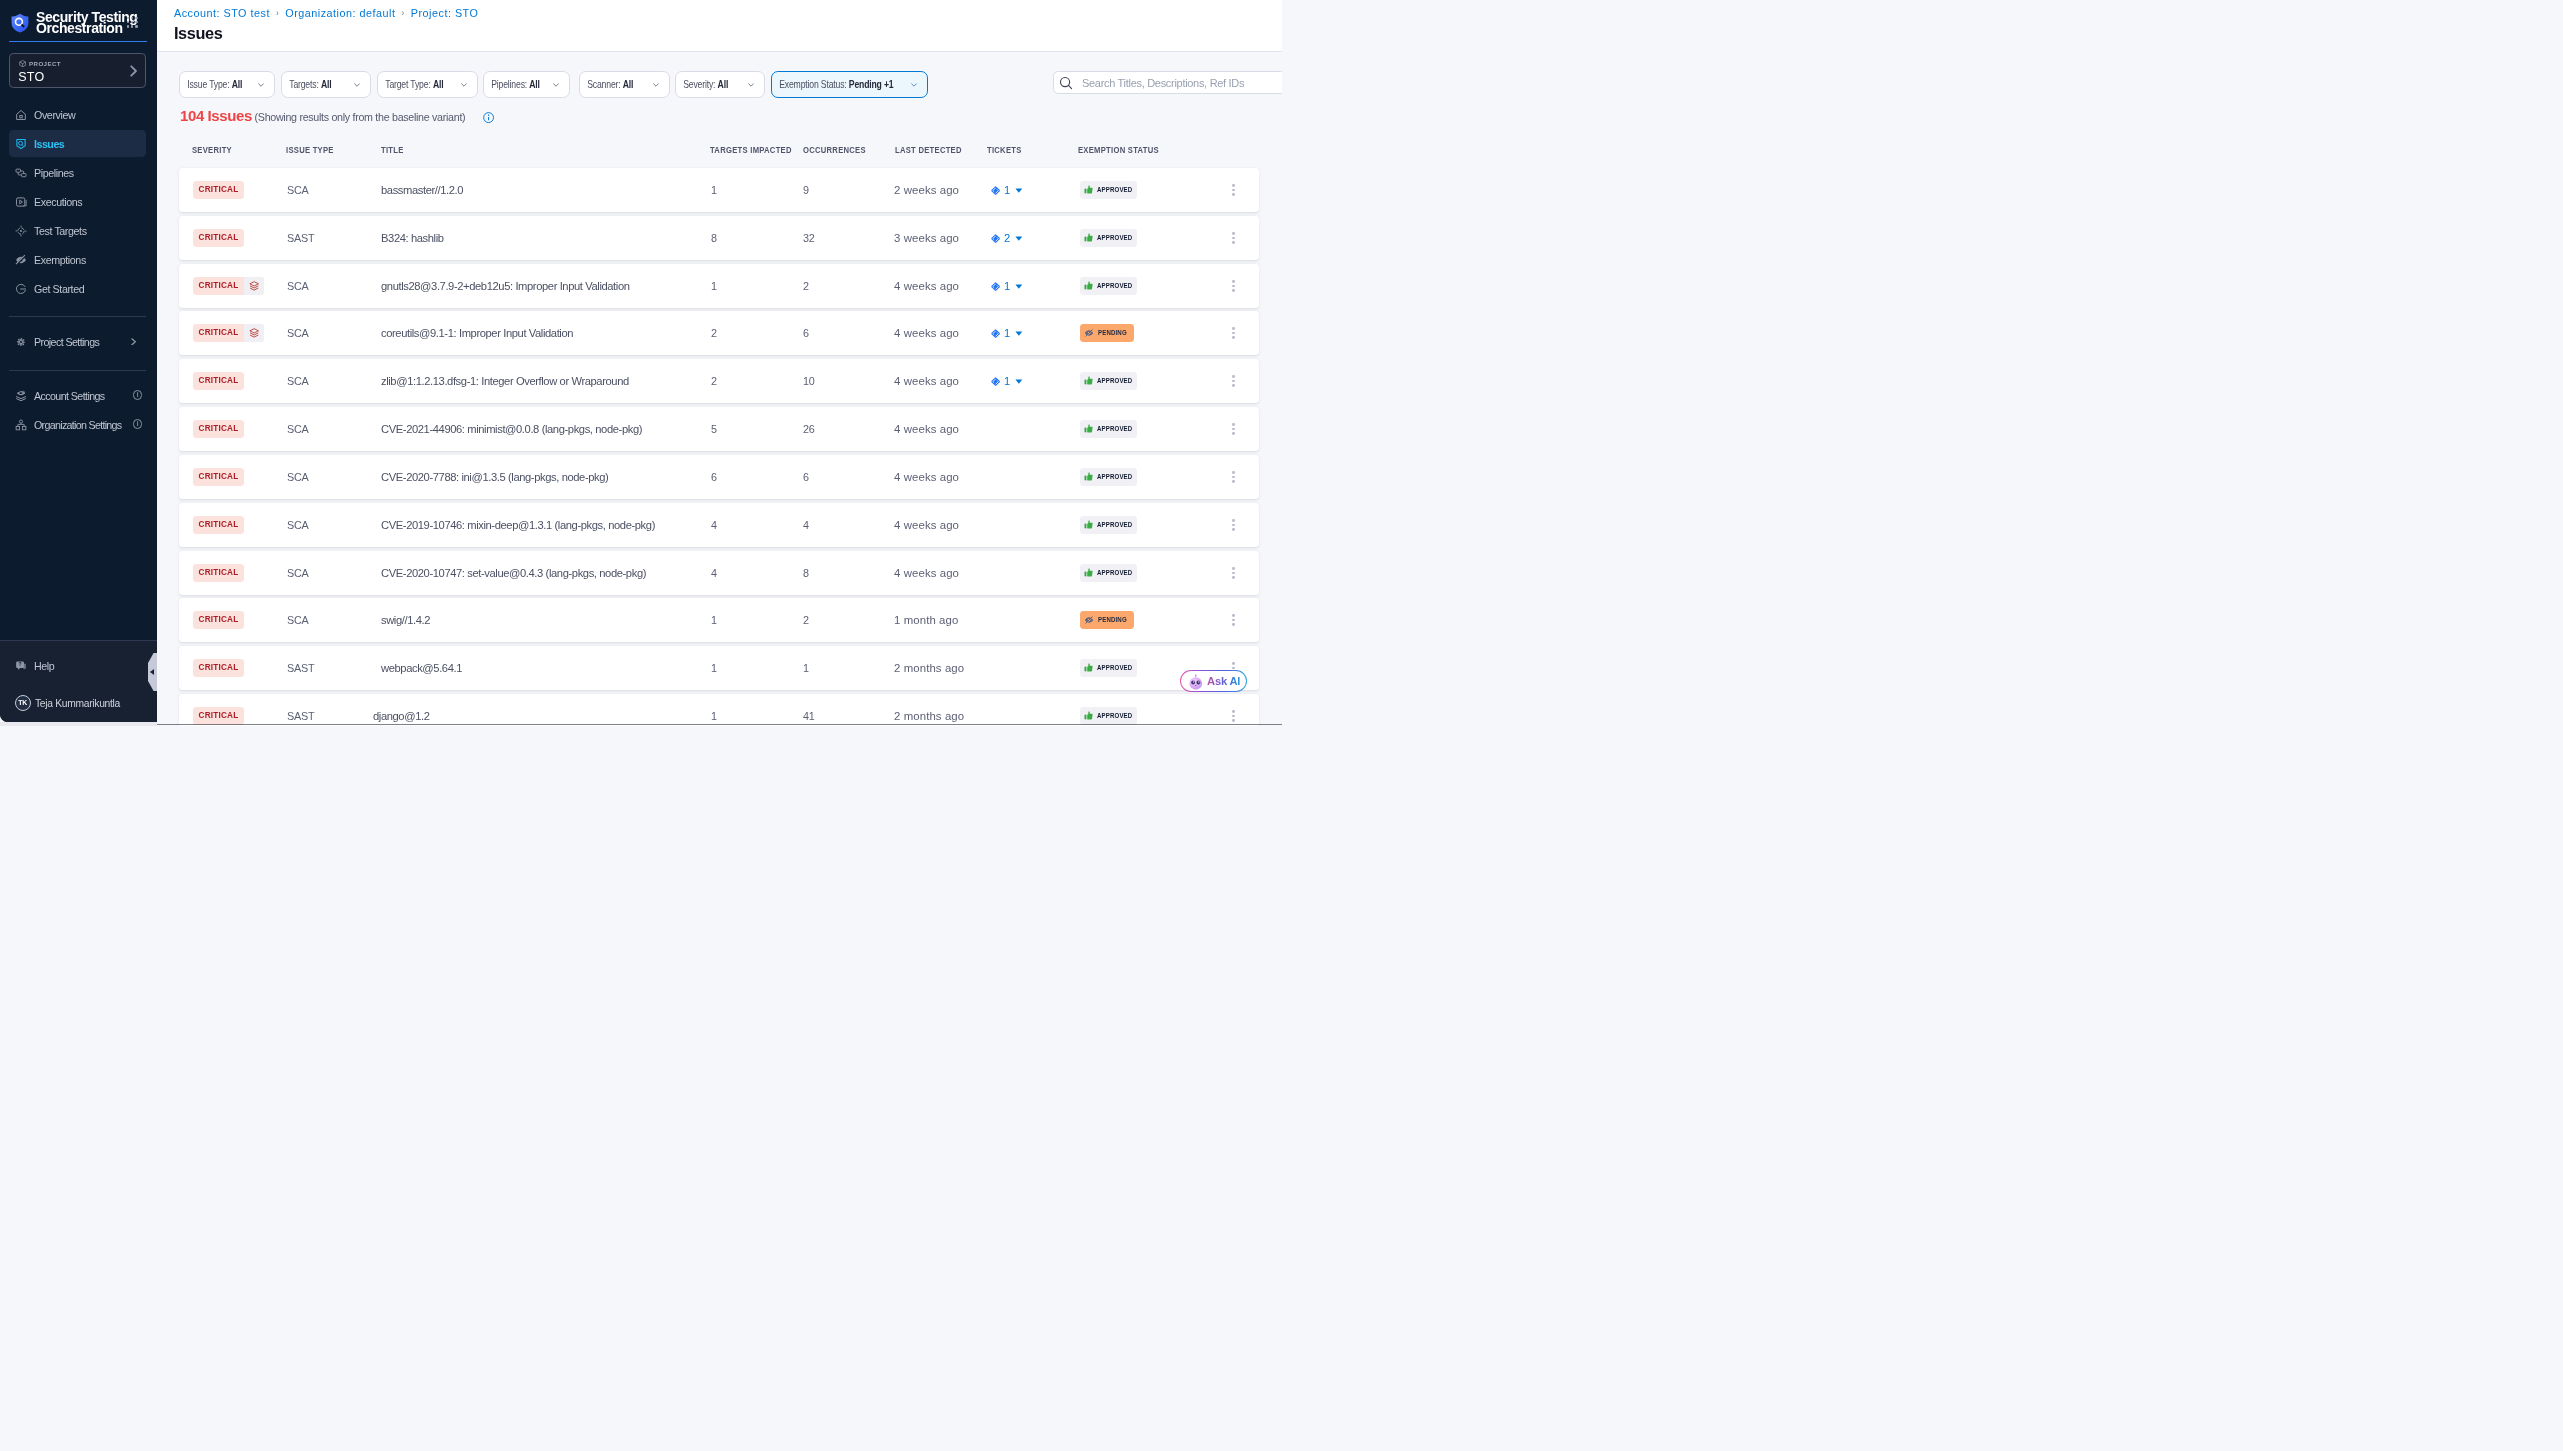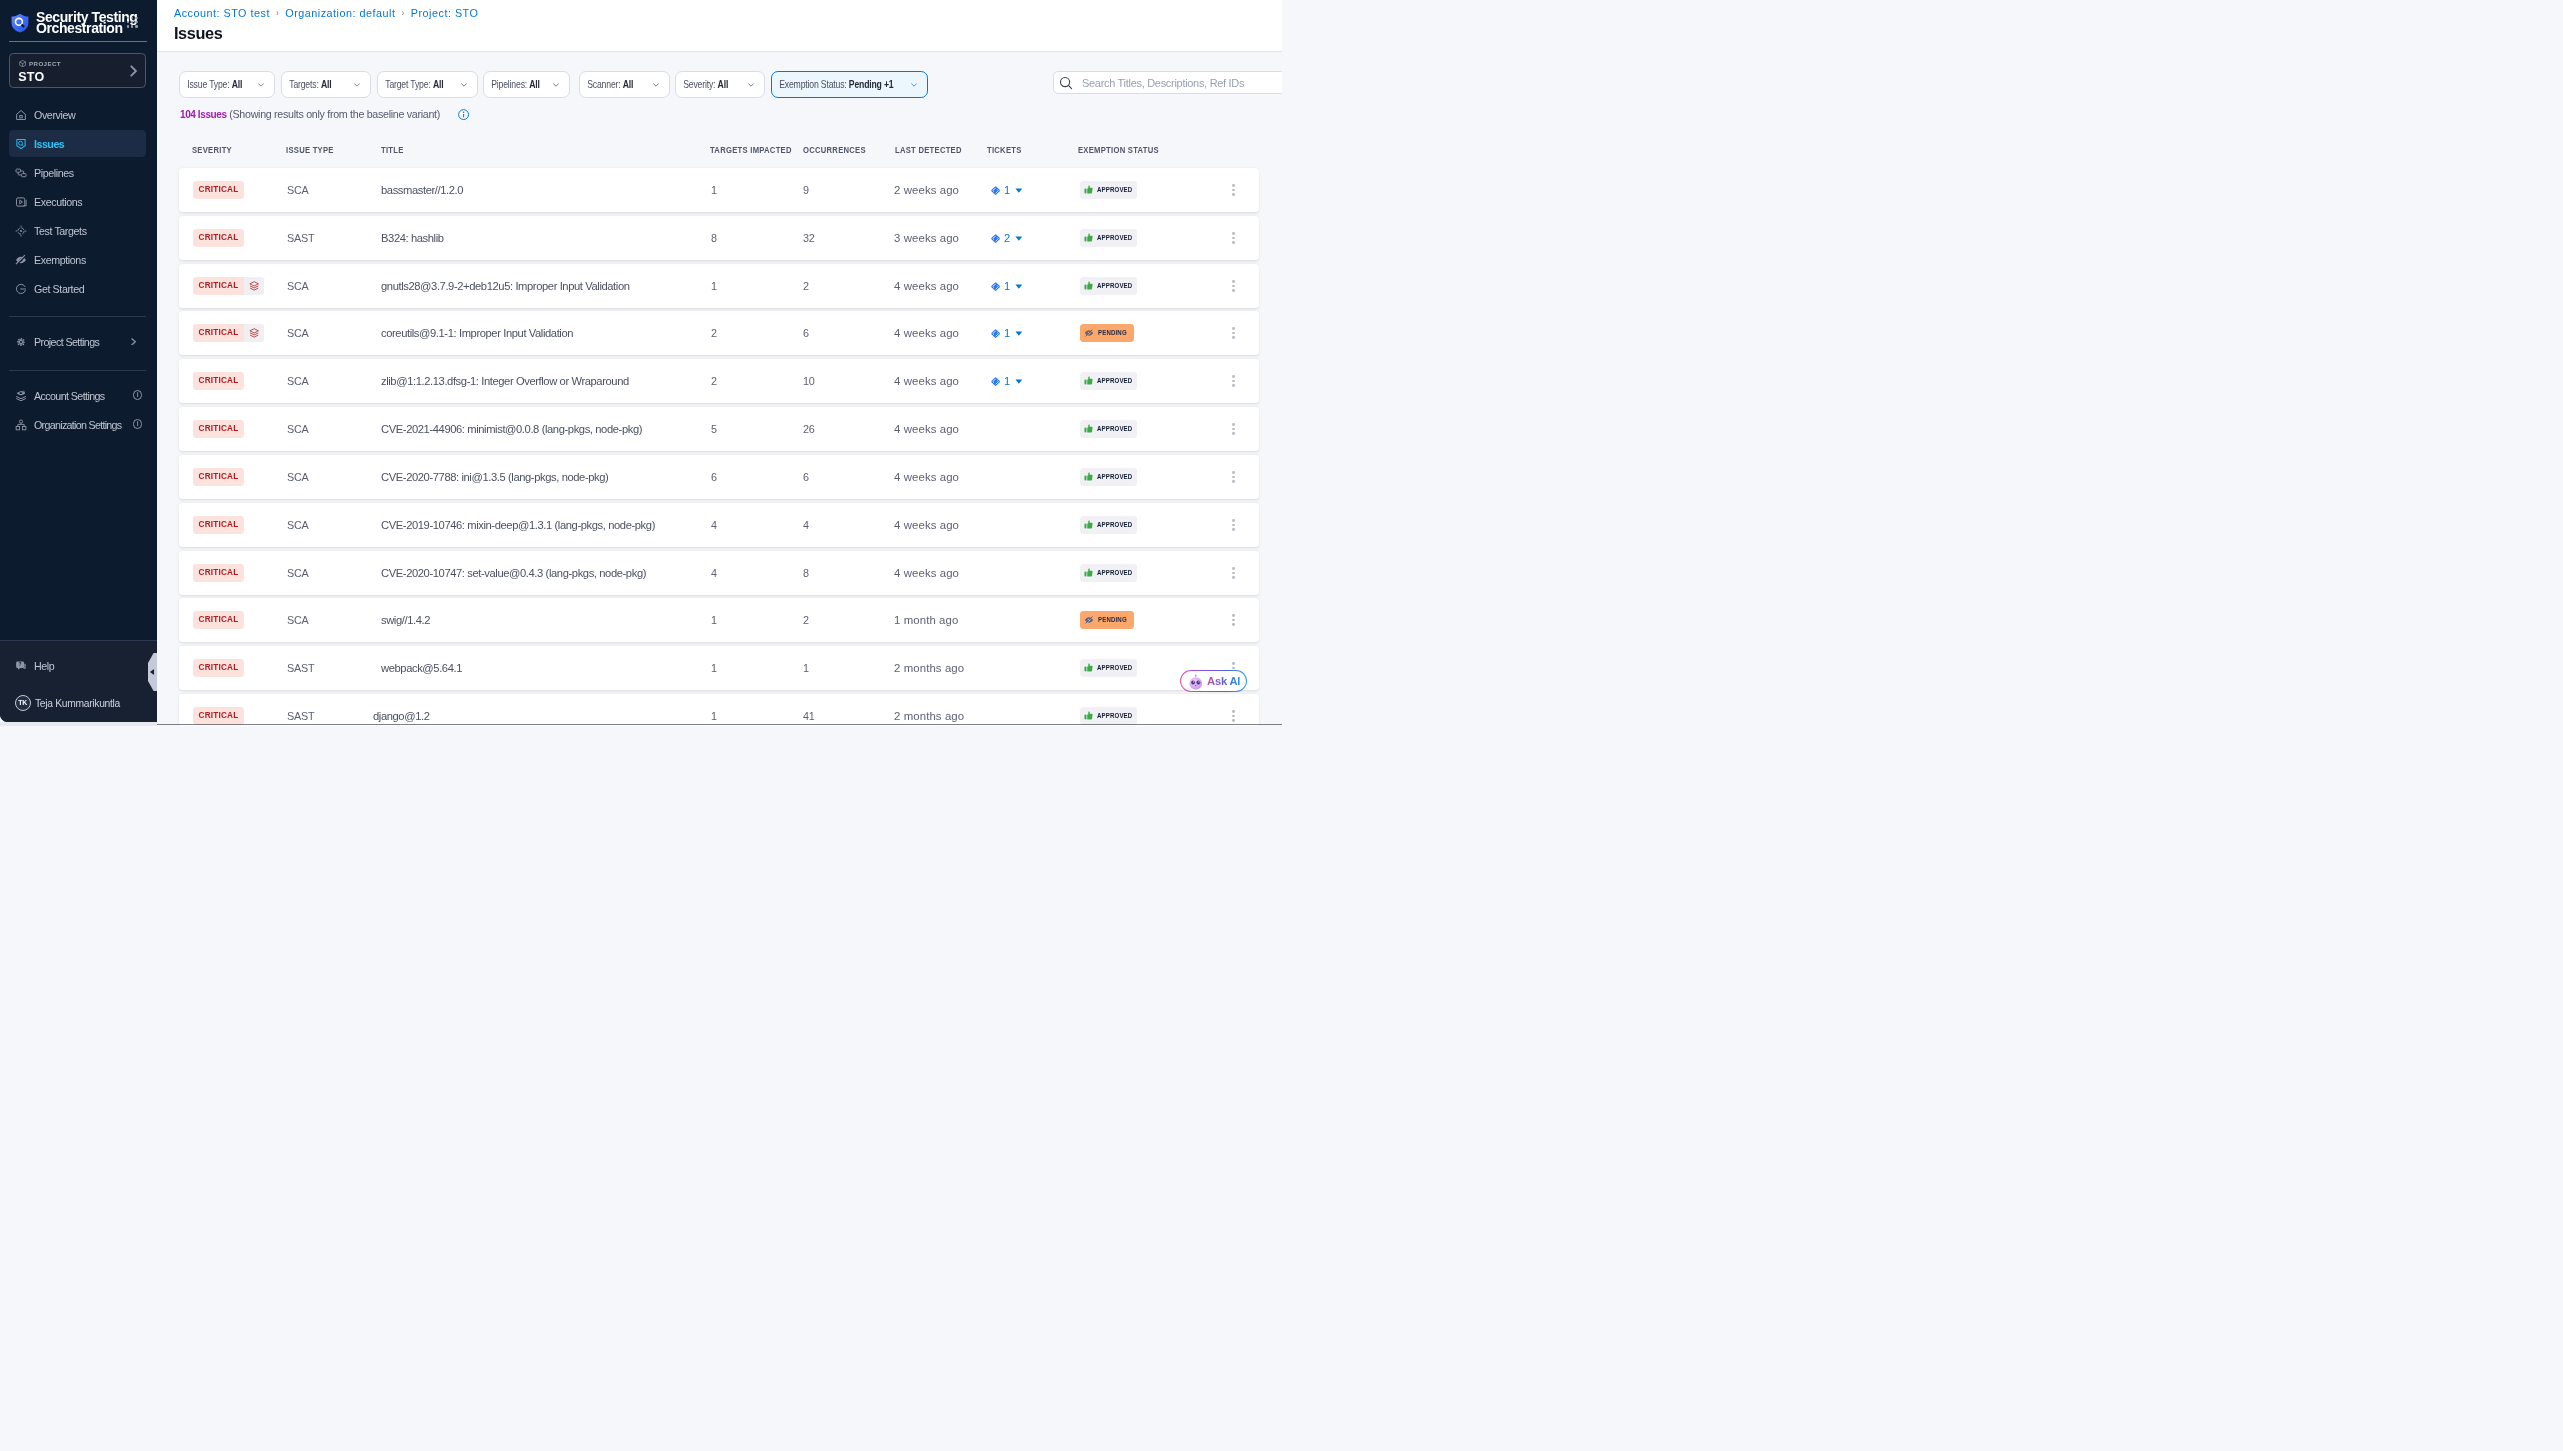--- a/index.html
+++ b/index.html
@@ -9,21 +9,21 @@
 
 #sidebar { position:absolute; left:0; top:0; width:157px; height:722px; background:#0d1b2e; z-index:5; border-radius:0 0 0 7.7px; }
 #sb-bottom { position:absolute; left:0; bottom:0; width:157px; height:82px; background:#172132; border-top:0.9px solid #2c3950; border-radius:0 0 0 7.7px; }
 .logo { position:absolute; left:11.2px; top:13px; width:18px; height:20px; }
 .brand { position:absolute; left:36px; top:11.6px; color:#fff; font-size:14px; font-weight:bold; line-height:11.6px; letter-spacing:-0.4px; }
 .gridicon { position:absolute; left:127px; top:17px; width:11.2px; height:11.2px; }
 .gridicon i { position:absolute; width:2.4px; height:2.4px; border-radius:50%; background:#99a0b0; }
 .blueline { position:absolute; left:8.6px; top:41px; width:138px; height:1.1px; background:#2f7cf0; }
 .projbox { position:absolute; left:9px; top:53px; width:137px; height:35px; background:#171f2f; border:0.9px solid #4d566b; border-radius:4.3px; }
 .projlabel { position:absolute; left:19px; top:5.8px; color:#9fa6b5; font-size:6.2px; font-weight:bold; letter-spacing:0.4px; }
-.projname { position:absolute; left:8.2px; top:16.3px; color:#fff; font-size:12.5px; letter-spacing:0.3px;font-weight:bold; }
+.projname { position:absolute; left:8.2px; top:16.3px; color:#fff; font-size:12.5px; letter-spacing:0.3px; }
 .projchev { position:absolute; right:7.7px; top:11.2px; }
 .nav { position:absolute; left:0; top:100px; width:157px; }
 .navitem { position:relative; height:29px; }
 .navitem .ico { position:absolute; left:14.6px; top:50%; transform:translateY(-50%); width:12px; height:12px; }
 .navitem .lbl { position:absolute; left:34px; top:50%; transform:translateY(-50%); color:#bfc5d1; font-size:10.7px; letter-spacing:-0.4px; white-space:nowrap; }
 .navsel { position:absolute; left:8.6px; top:130px; width:137px; height:27px; background:#1d2c45; border-radius:4.3px; }
 .sb-divider { position:absolute; left:9px; width:137px; height:0.9px; background:#2c3950; }
 .infocirc { width:9.5px; height:9.5px; border-radius:50%; border:0.9px solid #8d95a5; color:#8d95a5; font-size:6.5px; text-align:center; line-height:8.6px; font-weight:bold; display:inline-block; }
 .collapsebtn { position:absolute; left:148px; top:653px; width:9px; height:38px; background:#c6cad8; clip-path:polygon(0 26%, 62% 0, 100% 0, 100% 100%, 62% 100%, 0 74%); z-index:6; }
 .collapsebtn:after { content:""; position:absolute; left:1.7px; top:15.5px; border-top:3.4px solid transparent; border-bottom:3.4px solid transparent; border-right:4.7px solid #15223a; }
@@ -37,21 +37,21 @@
 .pagetitle { position:absolute; left:17px; top:24px; font-size:16.3px; font-weight:bold; color:#10131f; letter-spacing:-0.4px; }
 
 
 .fbox { position:absolute; top:71px; height:27px; background:#fff; border:0.9px solid #d9dbe7; border-radius:6.9px; font-size:10.3px; color:#4c4f60; }
 .fbox .inner { position:absolute; display:inline-block; left:0; top:6.9px; padding-left:8.6px; white-space:nowrap; letter-spacing:-0.2px; transform:scaleX(0.84); transform-origin:0 0; }
 .fbox b { color:#25293a; }
 .fcaret { position:absolute; top:50%; margin-top:-2.6px; width:6px; height:6px; }
 .searchbox { position:absolute; left:1053px; top:71px; width:233px; height:23px; background:#fff; border:0.9px solid #d9dbe7; border-radius:5.2px; }
 .searchbox .ph { position:absolute; left:28px; top:50%; transform:translateY(-50%); color:#98a0b0; font-size:11px; letter-spacing:-0.3px; white-space:nowrap; }
 .counthdr { position:absolute; left:180px; top:107px; font-size:10.7px; letter-spacing:-0.3px; color:#555a6e; }
-.counthdr b { color:#a21caf; font-size:10px; letter-spacing:-0.4px; }
+.counthdr b { color:#ef4444; font-size:15px; letter-spacing:-0.4px; }
 
 
 .thead { position:absolute; display:inline-block; top:145px; font-size:8.3px; font-weight:bold; color:#50546a; letter-spacing:0.3px; white-space:nowrap; transform:scaleX(0.92); transform-origin:0 0; }
 .row { position:absolute; left:179px; width:1080px; height:44px; background:#fff; border-radius:3.4px; box-shadow:0 0.9px 1.7px rgba(40,41,61,0.06), 0 1.7px 3.4px rgba(96,97,112,0.08); }
 .cell { position:absolute; top:50%; transform:translateY(-50%); font-size:10.8px; letter-spacing:-0.2px; color:#5b5f73; white-space:nowrap; }
 .datecell { font-size:11.4px; letter-spacing:0.1px; }
 .sevbadge { position:absolute; left:13.8px; top:13px; height:17.7px; border-radius:3.4px; background:#fbe2dd; color:#ae1d23; font-size:8.2px; font-weight:bold; letter-spacing:0.2px; line-height:17.7px; padding:0 5.8px; }
 .sevgroup { position:absolute; left:13.8px; top:13px; height:17.7px; border-radius:3.4px; background:#fbe2dd; display:flex; }
 .sevgroup .sevtxt { color:#ae1d23; font-size:8.2px; font-weight:bold; letter-spacing:0.2px; line-height:17.7px; padding:0 5.8px; }
 .sevgroup .stack { width:19.4px; background:#efeff4; border-radius:0 3.4px 3.4px 0; position:relative; }

